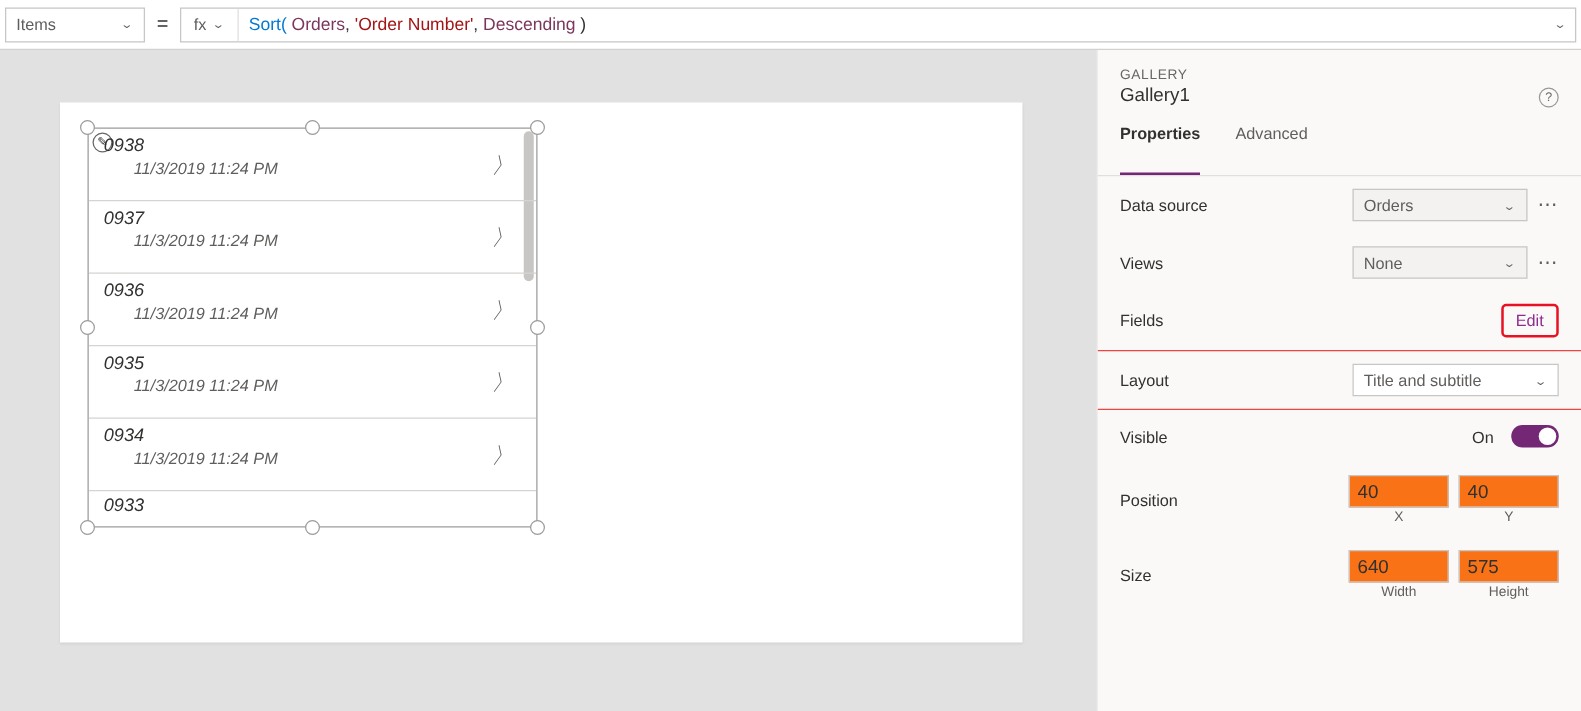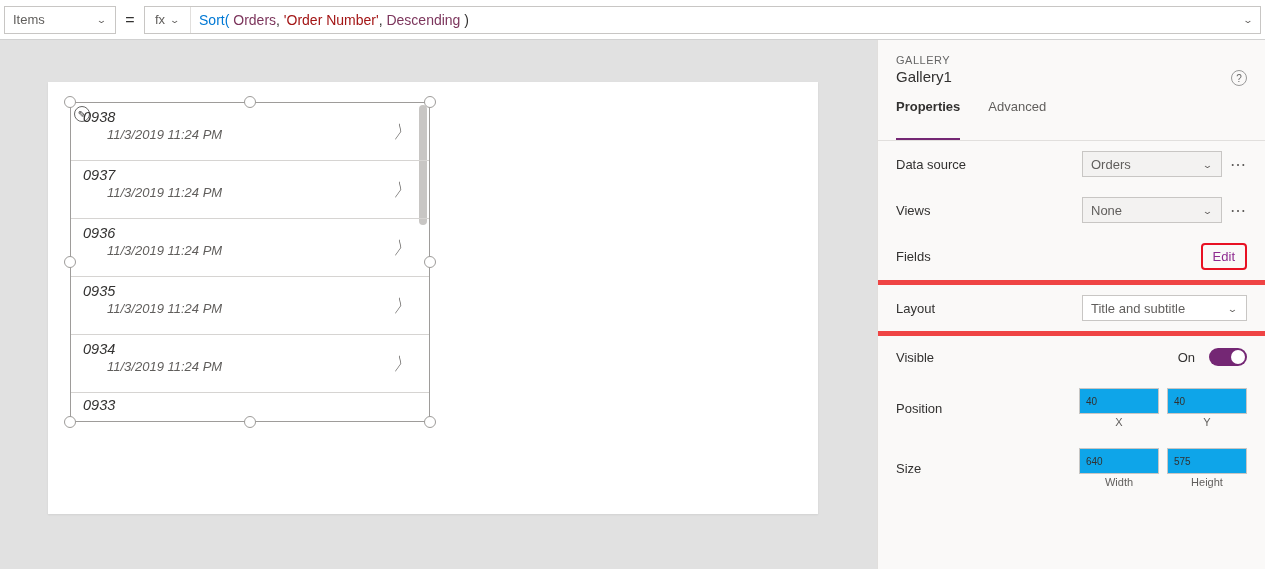--- a/index.html
+++ b/index.html
@@ -42,32 +42,32 @@
   .panel { width: 388px; border-left: 1px solid #e1dfdd; background: #faf9f8; display:flex; flex-direction:column; overflow:hidden; }
   .panel-head { padding: 14px 18px 0 18px; position:relative; }
   .panel-cat { font-size: 11px; letter-spacing: 0.5px; color: #666; }
   .panel-name { font-size: 15px; color: #323130; margin-top: 2px; }
   .help-ico { position:absolute; right:18px; top:30px; width:16px; height:16px; border:1px solid #999; border-radius:50%; font-size:10px; display:flex; align-items:center; justify-content:center; color:#666; }
   .panel-tabs { display:flex; gap: 28px; padding: 14px 18px 0 18px; border-bottom:1px solid #e1dfdd; }
   .tab { padding-bottom: 24px; font-size: 13px; color: #605e5c; cursor:pointer; }
   .tab.active { color:#323130; font-weight:600; border-bottom: 2px solid #742774; }
 
   .panel-body { flex:1; overflow:auto; }
-  .prop-row { display:flex; align-items:center; padding: 10px 18px; border-bottom: 5px solid #ef4444; min-height:42px; }
+  .prop-row { display:flex; align-items:center; padding: 10px 18px; border-bottom: 1px solid #ef4444; min-height:42px; }
   .prop-row.noborder { border-bottom:none; }
   .prop-label { flex:1; font-size:13px; color:#323130; }
   .prop-ctrl { display:flex; align-items:center; gap:8px; }
   .dropdown { width:140px; height:26px; border:1px solid #c8c6c4; background:#f3f2f1; display:flex; align-items:center; justify-content:space-between; padding:0 8px; font-size:13px; color:#605e5c; }
   .dropdown.white { background:#fff; width:165px; }
   .ellipsis { color:#605e5c; font-size:16px; letter-spacing:1px; cursor:pointer; }
   .edit-link { color:#8f2a8f; font-size:13px; border:2px solid #e81123; border-radius:4px; padding:4px 10px; cursor:pointer; }
   .toggle { width:38px; height:18px; border-radius:10px; background:#742774; position:relative; }
   .toggle::after { content:""; position:absolute; right:2px; top:2px; width:14px; height:14px; border-radius:50%; background:#fff; }
   .toggle-label { font-size:13px; color:#323130; margin-right:6px;text-align:center; }
-  .num-input { width:80px; height:26px; border:1px solid #c8c6c4; background:#0ea5e9; padding:0 6px; font-size:10px; color:#323130; }
+  .num-input { width:80px; height:26px; border:1px solid #c8c6c4; background:#f97316; padding:0 6px; font-size:15px; color:#323130; }
   .num-pair { display:flex; flex-direction:column; align-items:center; gap:2px; }
   .num-pair small { font-size:11px; color:#605e5c; }
   .chev-down { display:inline-block; transform: scaleY(0.7); }
 </style>
 </head>
 <body>
 
 <div class="formula-bar">
   <div class="prop-select">
     <span>Items</span>

